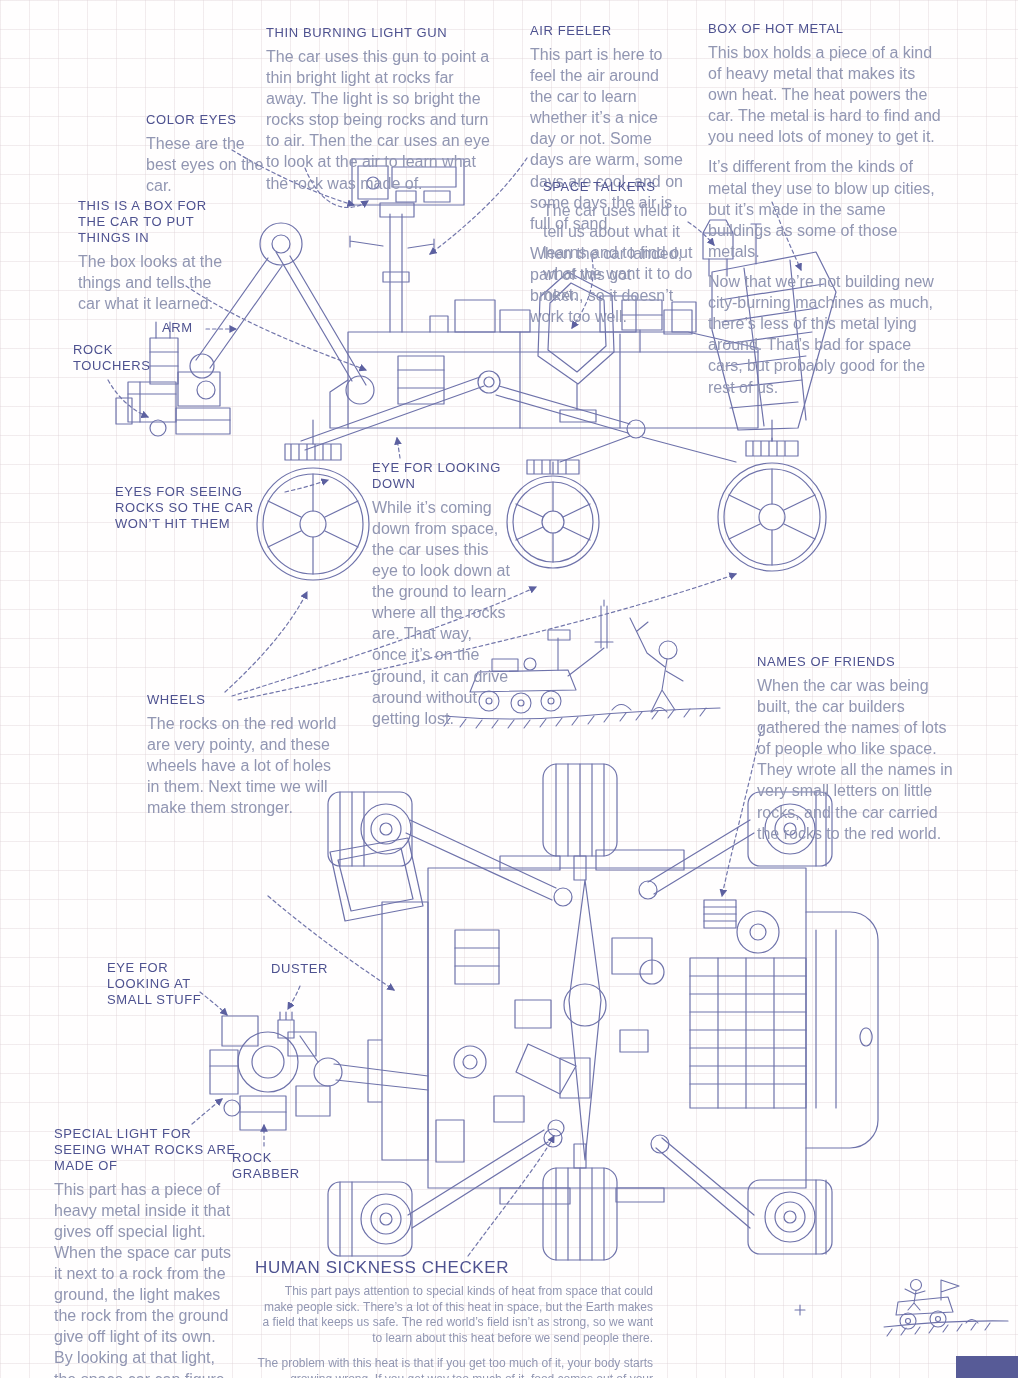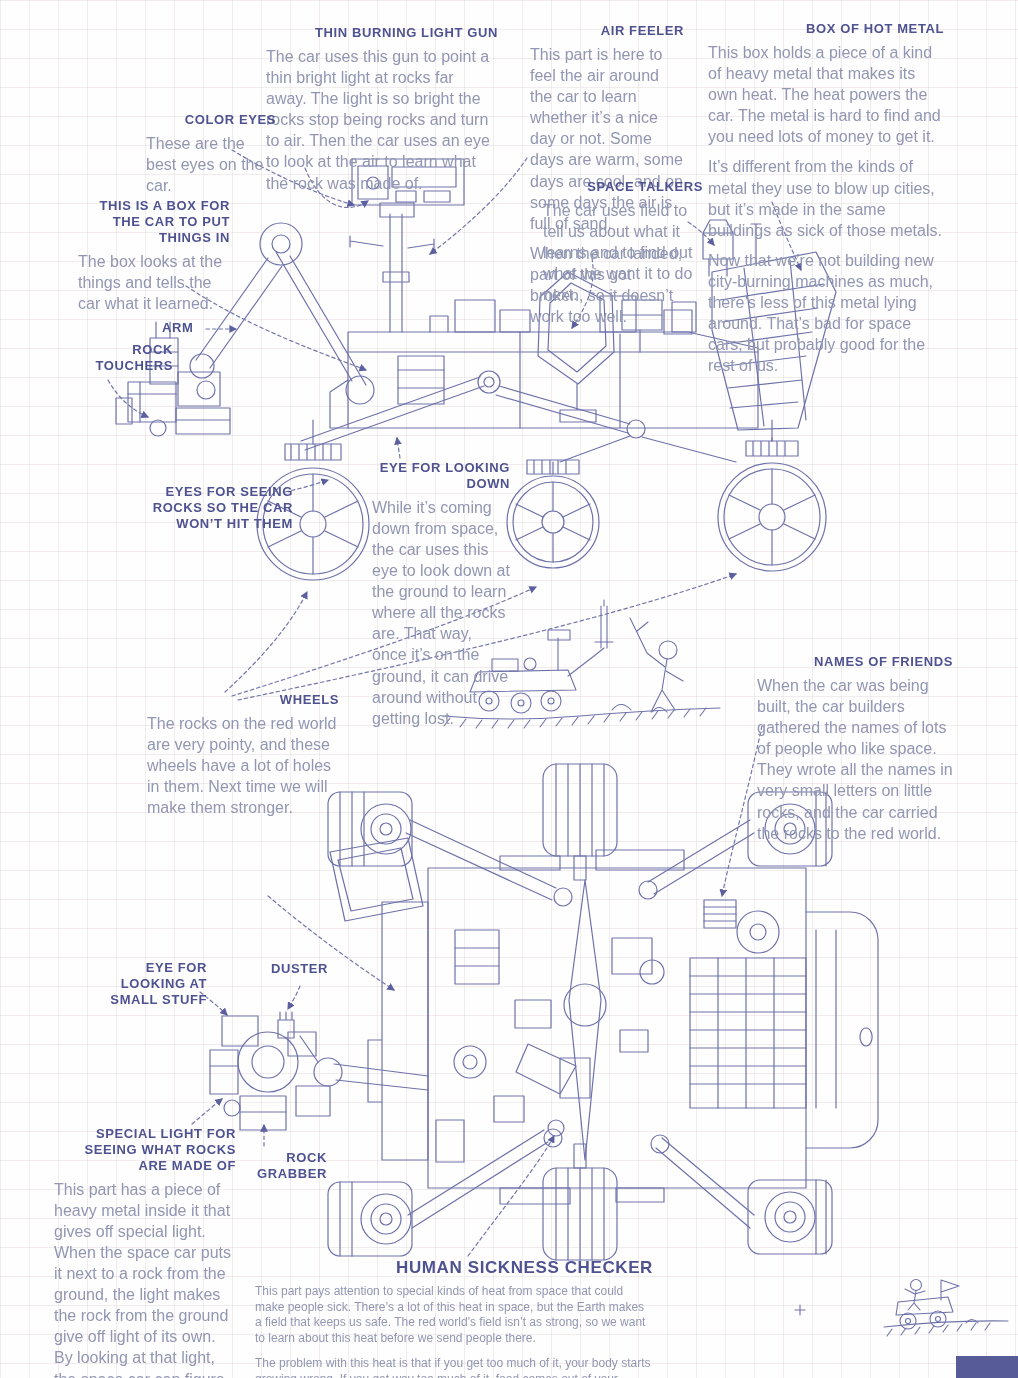--- a/index.html
+++ b/index.html
@@ -8,28 +8,28 @@
     background-color:#fffefe;
     background-image:
       linear-gradient(to right, rgba(226,215,219,.45) 1px, transparent 1px),
       linear-gradient(to bottom, rgba(226,215,219,.45) 1px, transparent 1px);
     background-size:29px 29px;
     font-family:"Liberation Sans", sans-serif;
     overflow:hidden;
   }
   .label{position:absolute;}
   .label h3{
-    margin:0 0 5px 0;font-size:13px;font-weight:bold;letter-spacing:.6px;
-    color:#4e5290;line-height:1.22;text-transform:uppercase;text-align:right;
+    margin:0 0 5px 0;font-size:13px;font-weight:normal;letter-spacing:.6px;
+    color:#4e5290;line-height:1.22;text-transform:uppercase;
   }
   .label p{
     margin:0 0 9px 0;font-size:16px;line-height:1.32;color:#9196b2;
   }
   .label.big h3{font-size:17px;}
-  .label.big p{font-size:12px;}
+  .label.big p{font-size:12px;text-align:right;}
   svg.art{position:absolute;left:0;top:0;}
   #corner-tab{position:absolute;right:0;bottom:0;width:62px;height:22px;background:#575b97;}
 </style>
 </head>
 <body>
 
 <div id="page">
 
   <svg class="art" width="1018" height="1378" viewBox="0 0 1018 1378" fill="none" stroke="#6e72aa" stroke-width="1.2" stroke-linecap="round" stroke-linejoin="round">
     <defs>
@@ -317,21 +317,21 @@
 
   <div class="label" style="left:530px;top:23px;width:154px">
     <h3>AIR FEELER</h3>
     <p>This part is here to feel the air around the car to learn whether it’s a nice day or not. Some days are warm, some days are cool, and on some days the air is full of sand.</p>
     <p>When the car landed, part of this got broken, so it doesn’t work too well.</p>
   </div>
 
   <div class="label" style="left:708px;top:21px;width:236px">
     <h3>BOX OF HOT METAL</h3>
     <p>This box holds a piece of a kind of heavy metal that makes its own heat. The heat powers the car. The metal is hard to find and you need lots of money to get it.</p>
-    <p>It’s different from the kinds of metal they use to blow up cities, but it’s made in the same buildings as sick of those metals.</p>
+    <p>It’s different from the kinds of metal they use to blow up cities, but it’s made in the same buildings as some of those metals.</p>
     <p>Now that we’re not building new city-burning machines as much, there’s less of this metal lying around. That’s bad for space cars, but probably good for the rest of us.</p>
   </div>
 
   <div class="label" style="left:146px;top:112px;width:130px">
     <h3>COLOR EYES</h3>
     <p>These are the best eyes on the car.</p>
   </div>
 
   <div class="label" style="left:78px;top:198px;width:152px">
     <h3>THIS IS A BOX FOR THE CAR TO PUT THINGS IN</h3>

